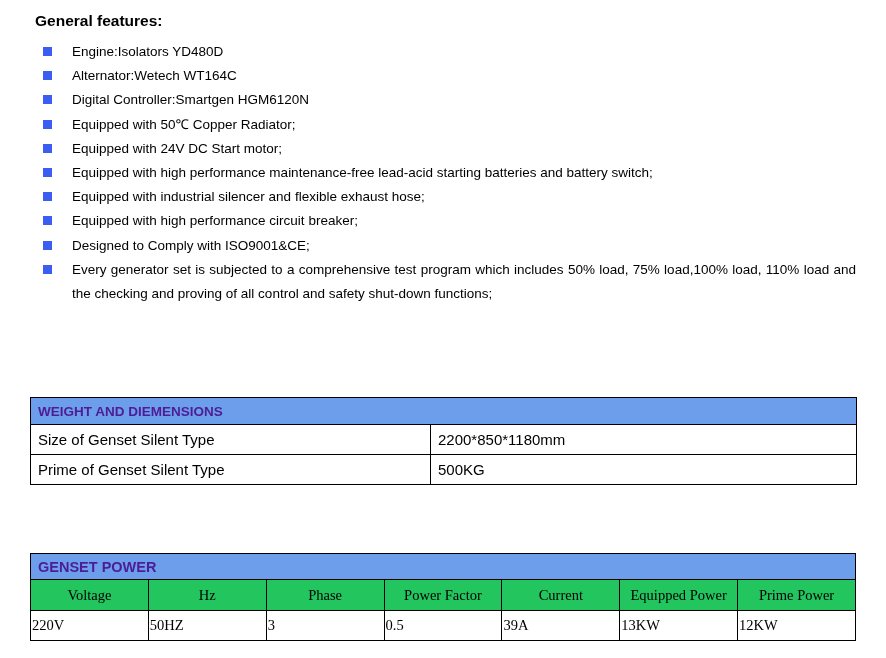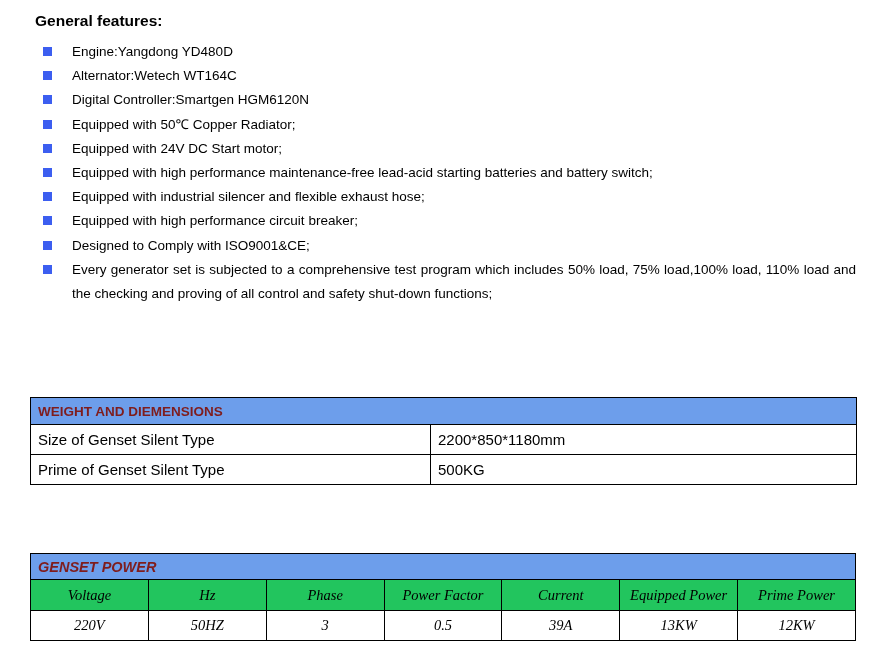--- a/index.html
+++ b/index.html
@@ -57,21 +57,21 @@
   }
   table, th, td {
     border: 1.5px solid #000000;
   }
   .tbl-title {
     background: #6d9eeb;
     font-weight: bold;
     text-align: left;
     padding: 0 0 0 7px;
     font-family: "Liberation Sans", sans-serif;
-    color: #7f1d1d;
+    color: #4c1d95;
   }
 
   
   .weight-table {
     position: absolute;
     left: 30px;
     top: 397px;
     width: 826px;
   }
   .weight-table .tbl-title {
@@ -87,50 +87,49 @@
   }
   .weight-table col.c-label { width: 400px; }
   .weight-table col.c-value { width: 426px; }
 
   
   .power-table {
     position: absolute;
     left: 30px;
     top: 553px;
     width: 826px;
-    font-style: italic;
   }
   .power-table .tbl-title {
     height: 25px;
     font-size: 14.5px;
   }
   .power-table th.col-head {
     height: 28px;
     font-family: "Liberation Serif", serif;
     font-weight: normal;
     font-size: 14.5px;
     text-align: center;
     vertical-align: middle;
     background: #22c55e;
   }
   .power-table td.cell {
     height: 27px;
     font-family: "Liberation Serif", serif;
     font-size: 14.5px;
-    text-align: center;
+    text-align: left;
     vertical-align: middle;
   }
 </style>
 </head>
 <body>
 
 <div class="features">
   <h1>General features:</h1>
   <ul class="feature-list">
-    <li><span class="bullet"></span><span>Engine:Yangdong YD480D</span></li>
+    <li><span class="bullet"></span><span>Engine:Isolators YD480D</span></li>
     <li><span class="bullet"></span><span>Alternator:Wetech WT164C</span></li>
     <li><span class="bullet"></span><span>Digital Controller:Smartgen HGM6120N</span></li>
     <li><span class="bullet"></span><span>Equipped with 50℃ Copper Radiator;</span></li>
     <li><span class="bullet"></span><span>Equipped with 24V DC Start motor;</span></li>
     <li><span class="bullet"></span></li>
     <li><span class="bullet"></span><span>Equipped with high performance maintenance-free lead-acid starting batteries and battery switch;</span></li>
     <li><span class="bullet"></span><span>Equipped with industrial silencer and flexible exhaust hose;</span></li>
     <li><span class="bullet"></span><span>Equipped with high performance circuit breaker;</span></li>
     <li><span class="bullet"></span><span>Designed to Comply with ISO9001&amp;CE;</span></li>
     <li><span class="bullet"></span><span>Every generator set is subjected to a comprehensive test program which includes 50% load, 75% load,100% load, 110% load and the checking and proving of all control and safety shut-down functions;</span></li>

